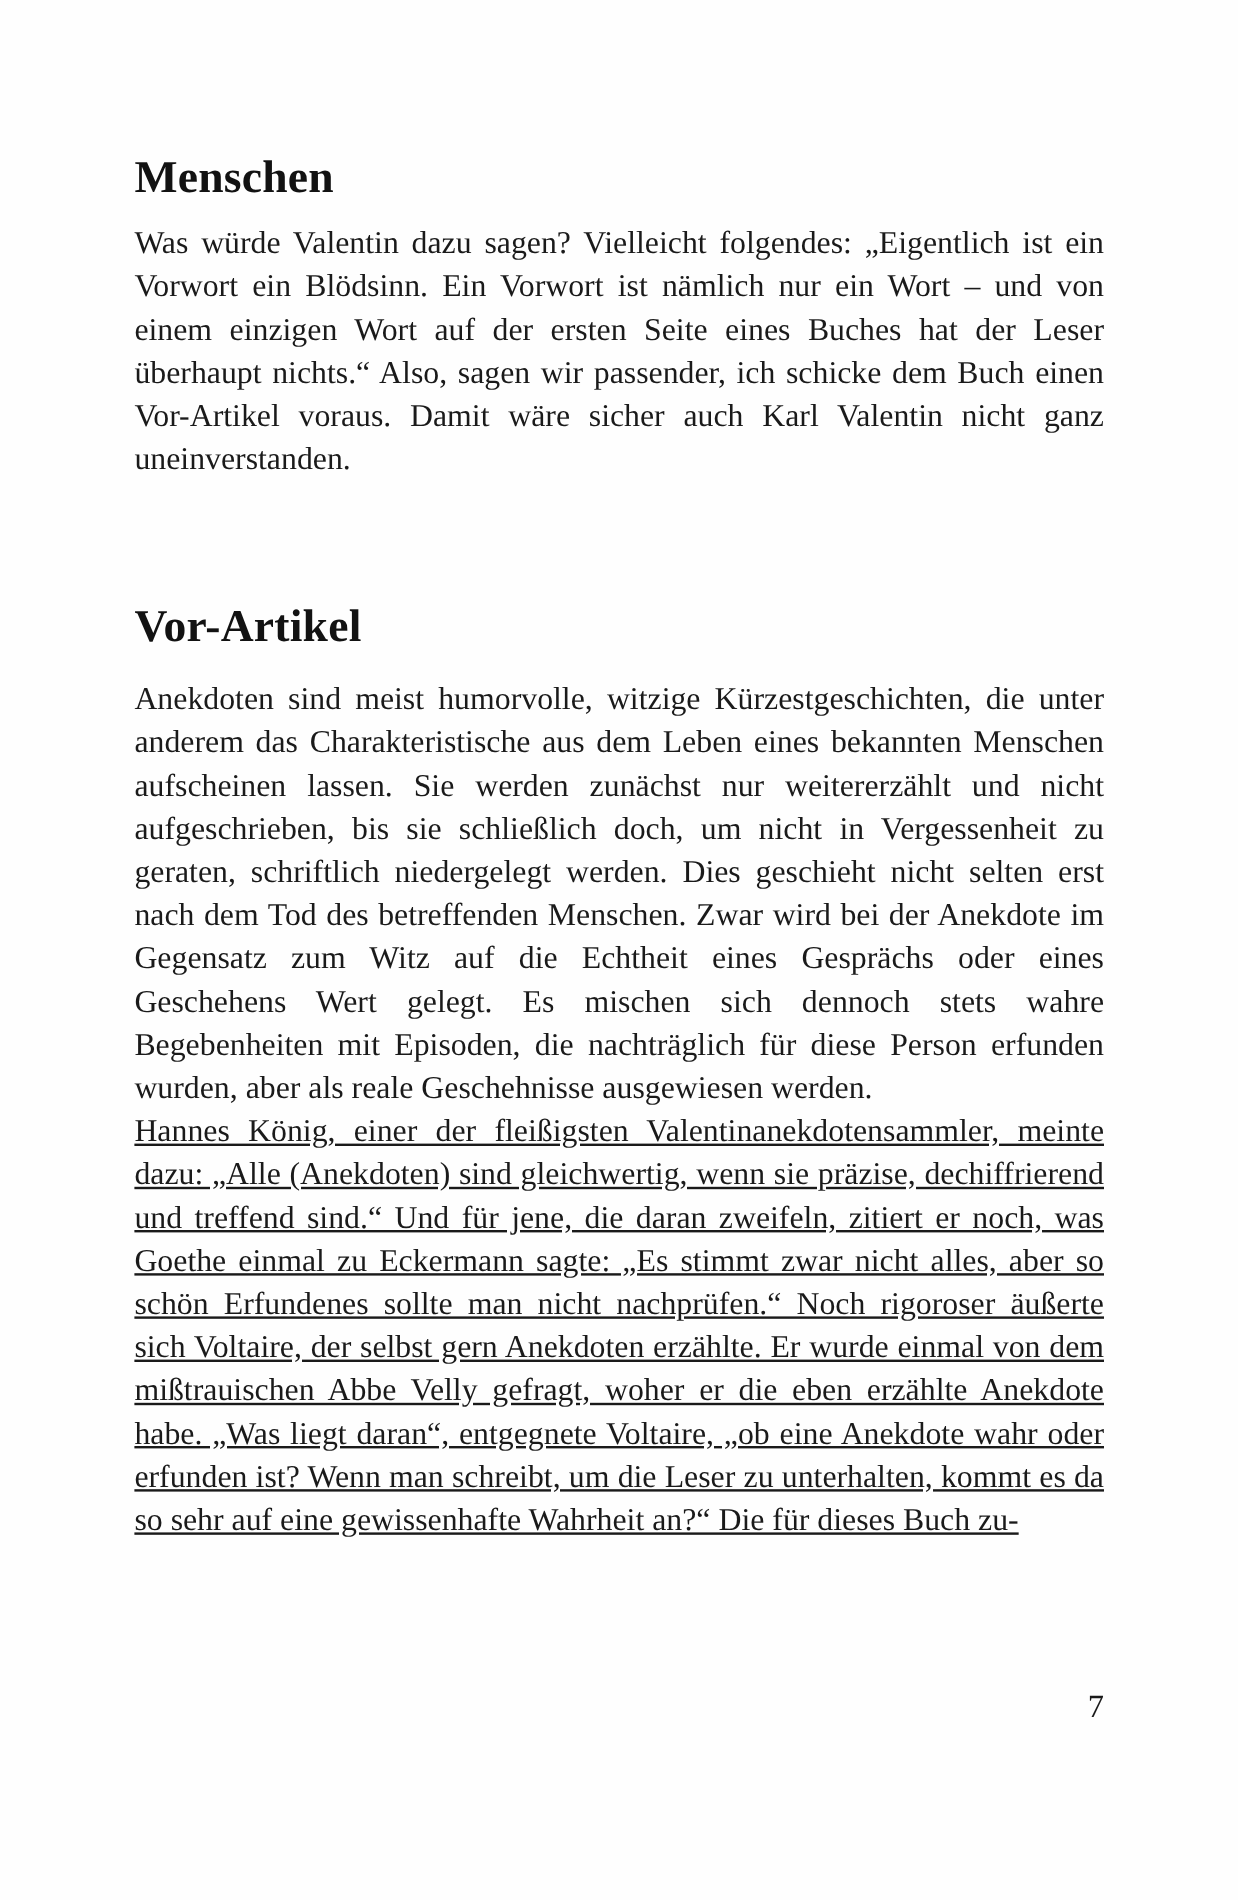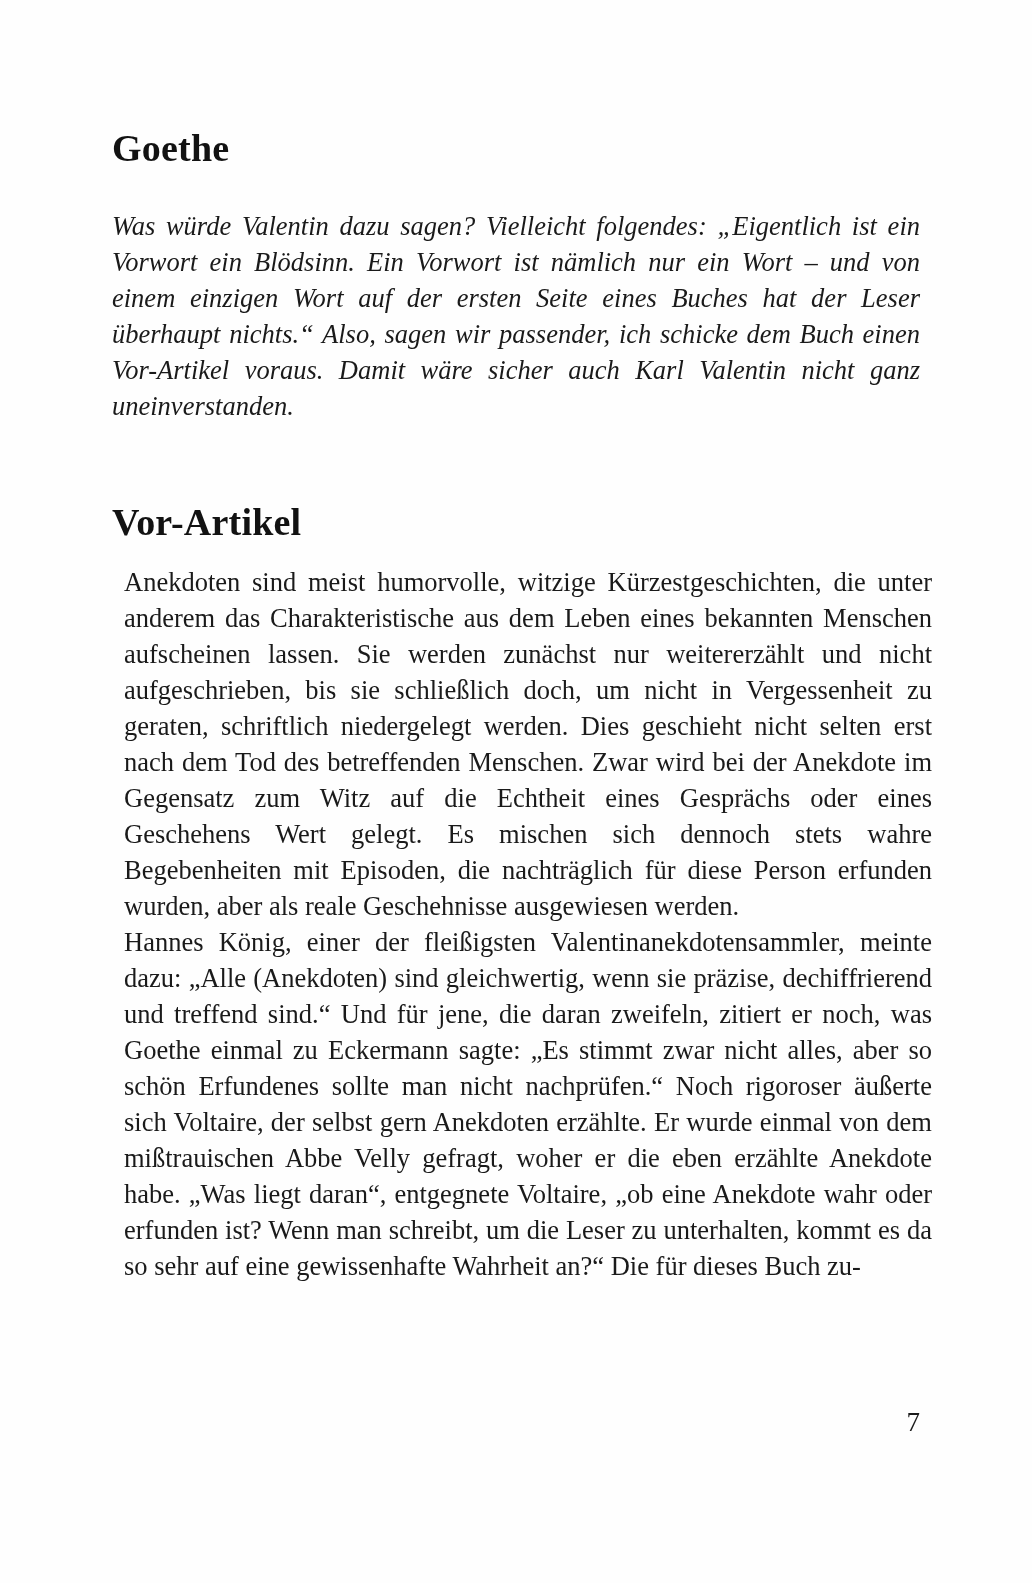--- a/index.html
+++ b/index.html
@@ -44,73 +44,73 @@
   }
 
   .heading-vorwort-wrap {
     position: absolute;
     top: 128px;
     left: 0;
   }
 
   .para-block-1 {
     position: absolute;
-    top: 208px;
+    top: 184px;
     left: 0;
     width: 808px;
-    font-style: italic;
   }
 
   .heading-vorartikel-wrap {
     position: absolute;
     top: 502px;
     left: 0;
   }
 
   .para-block-2 {
     position: absolute;
     top: 564px;
-    left: 12px;
+    left: 0;
     width: 808px;
   }
 
   p.body-text {
     margin: 0;
     padding: 0;
     font-size: 26.5px;
     line-height: 36px;
     text-align: justify;
     text-justify: inter-word;
     hyphens: none;
     color: #1a1a1a;
     text-rendering: optimizeLegibility;
   }
 
   p.body-text + p.body-text {
     margin-top: 0;
+    text-decoration: underline;
   }
 
   .page-number {
     position: absolute;
     right: 112px;
     top: 1404px;
     font-size: 27px;
     line-height: 36px;
     color: #1a1a1a;
     text-align: right;
   }
 </style>
 </head>
 <body>
 
 <div class="page">
   <div class="content">
 
     <div class="heading-vorwort-wrap">
-      <h1 class="heading">Goethe</h1>
+      <h1 class="heading">Menschen</h1>
     </div>
 
     <div class="para-block-1">
       <p class="body-text">Was würde Valentin dazu sagen? Vielleicht folgendes: „Eigentlich ist ein Vorwort ein Blödsinn. Ein Vorwort ist nämlich nur ein Wort – und von einem einzigen Wort auf der ersten Seite eines Buches hat der Leser überhaupt nichts.“ Also, sagen wir passender, ich schicke dem Buch einen Vor-Artikel voraus. Damit wäre sicher auch Karl Valentin nicht ganz uneinverstanden.</p>
     </div>
 
     <div class="heading-vorartikel-wrap">
       <h1 class="heading">Vor-Artikel</h1>
     </div>
 

